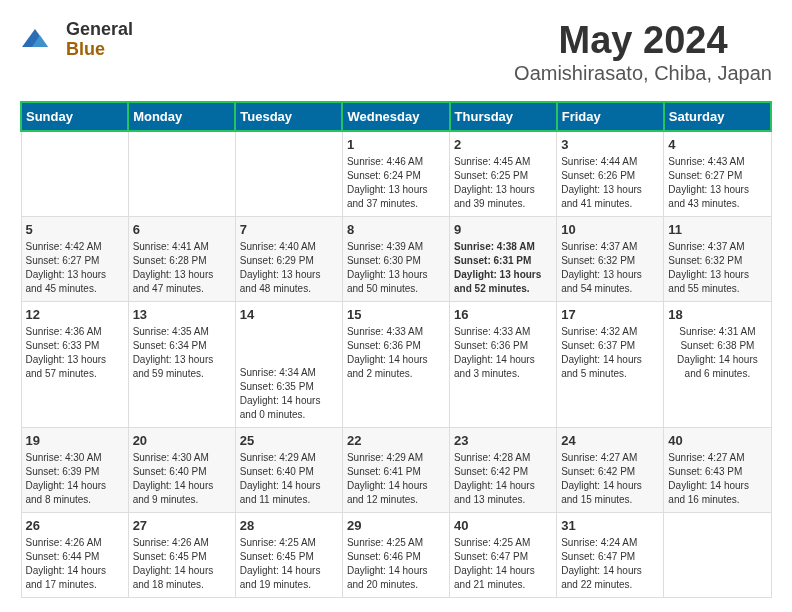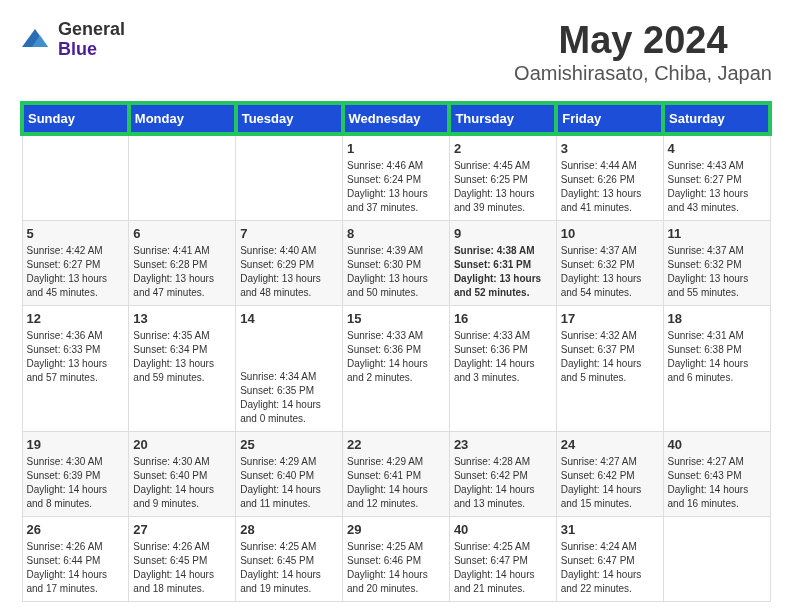--- a/index.html
+++ b/index.html
@@ -12,36 +12,36 @@
     }
     .header {
       display: flex;
       justify-content: space-between;
       align-items: flex-start;
       margin-bottom: 16px;
     }
     .logo {
       display: flex;
       align-items: center;
-      gap: 8px;
+      gap: 16px;
     }
     .logo-text {
       display: flex;
       flex-direction: column;
       line-height: 1.1;
     }
     .logo-general {
       font-size: 18px;
       font-weight: bold;
       color: #333;
     }
     .logo-blue {
       font-size: 18px;
       font-weight: bold;
-      color: #4c1d95;
+      color: #a16207;
     }
     .logo-icon {
       width: 30px;
       height: 30px;
     }
     .title-block {
       text-align: center;
     }
     .month-title {
       font-size: 38px;
@@ -52,27 +52,27 @@
     .location-title {
       font-size: 20px;
       color: #555;
     }
     .calendar {
       width: 100%;
       border-collapse: collapse;
       border: 1px solid #ccc;
     }
     .calendar th {
-      background-color: #1d4ed8;
+      background-color: #0369a1;
       color: #fff;
       font-size: 13px;
       font-weight: bold;
       padding: 6px 4px;
       text-align: left;
-      border: 4px solid #22c55e;
+      border: 2px solid #22c55e;
     }
     .calendar td {
       vertical-align: top;
       padding: 5px 4px;
       border: 1px solid #ddd;
       font-size: 10.5px;
       color: #333;
       width: calc(100% / 7);
       min-height: 80px;
       background: #fff;
@@ -235,21 +235,21 @@
 Daylight: 14 hours and 3 minutes.</div>
         </td>
         <td>
           <div class="day-number">17</div>
           <div class="day-info" style="white-space: pre-line;">Sunrise: 4:32 AM
 Sunset: 6:37 PM
 Daylight: 14 hours and 5 minutes.</div>
         </td>
         <td>
           <div class="day-number">18</div>
-          <div class="day-info" style="white-space: pre-line;">Sunrise: 4:31 AM
+          <div class="day-info" style="white-space: pre-line; text-align: center;">Sunrise: 4:31 AM
 Sunset: 6:38 PM
 Daylight: 14 hours and 6 minutes.</div>
         </td>
       </tr>
       <tr>
         <td>
           <div class="day-number">19</div>
           <div class="day-info" style="white-space: pre-line;">Sunrise: 4:30 AM
 Sunset: 6:39 PM
 Daylight: 14 hours and 8 minutes.</div>

